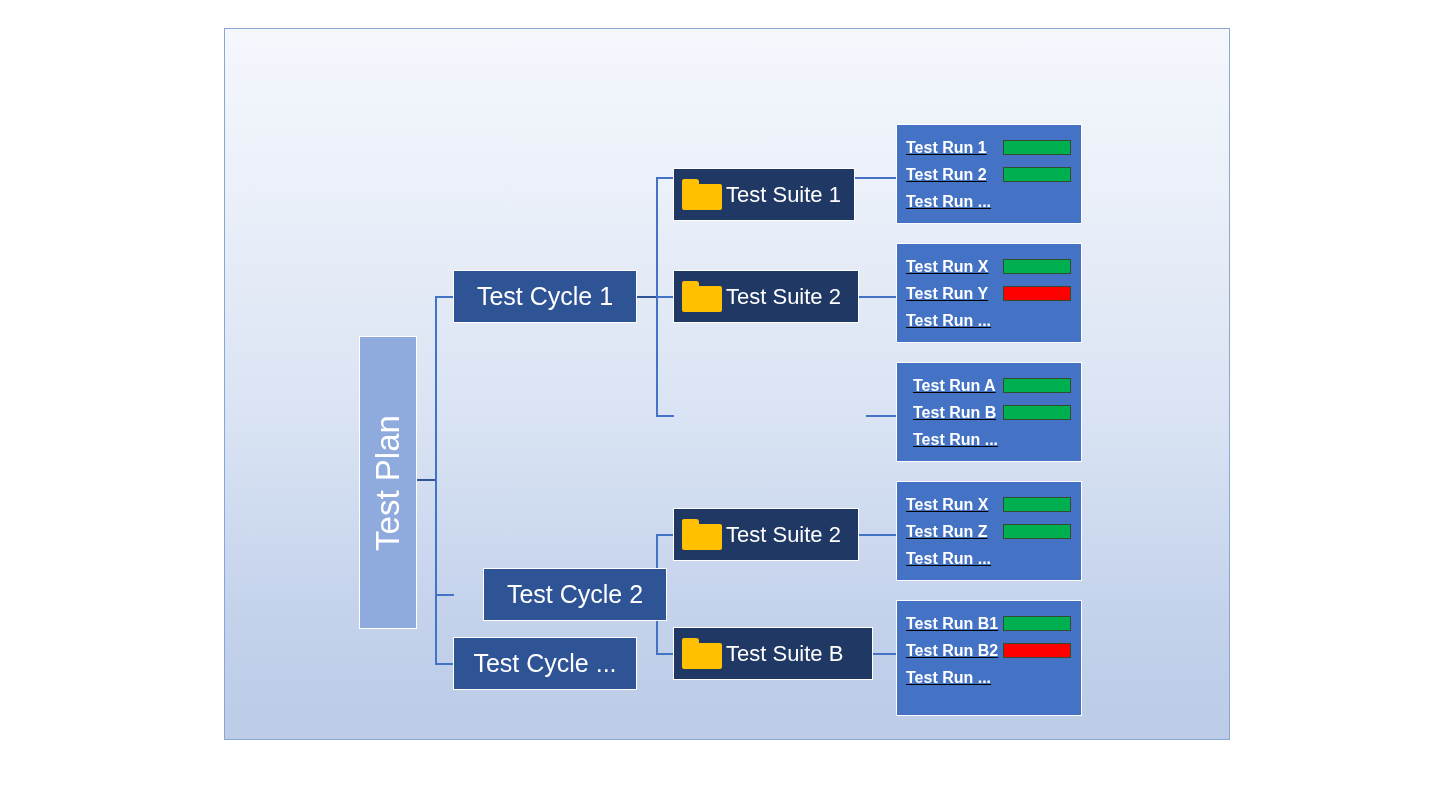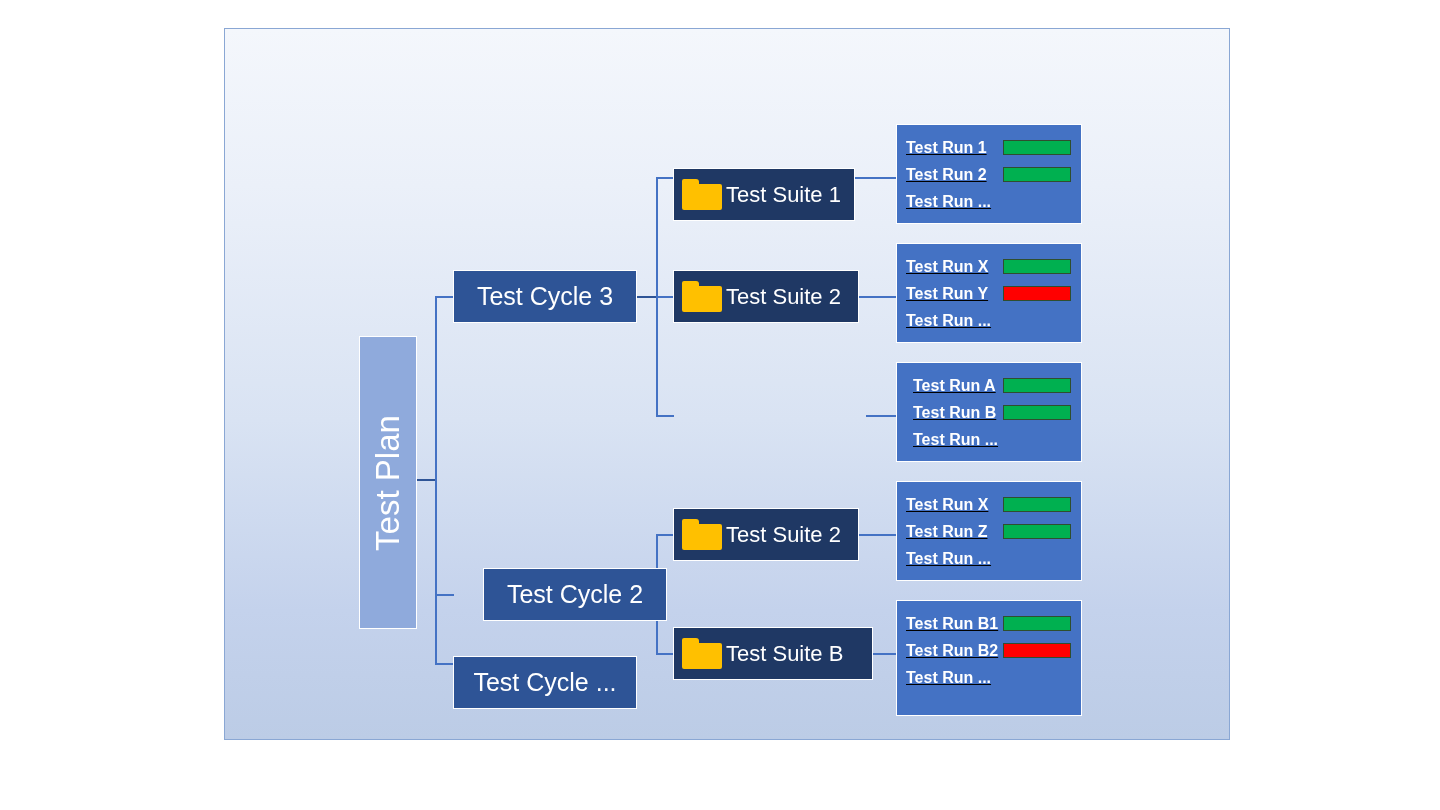--- a/index.html
+++ b/index.html
@@ -72,21 +72,21 @@
     left: 228px;
     width: 184px;
     height: 53px;
     background: #2E5496;
     justify-content: center;
     font-size: 25px;
     font-weight: 400;
   }
   #cycle-1 { top: 241px; }
   #cycle-2 { top: 539px; margin-left: 30px; }
-  #cycle-3 { top: 608px; margin-top: 19px; }
+  #cycle-3 { top: 608px; }
 
   
   .suite {
     width: 184px;
     height: 53px;
     background: #1F3864;
     padding-left: 8px;
     font-size: 22px;
     font-weight: 400;
   }
@@ -197,21 +197,21 @@
   <div class="conn h light" style="left:633px; top:267px; width:39px;"></div>
   <div class="conn h light" style="left:641px; top:386px; width:31px;"></div>
   <div class="conn h light" style="left:633px; top:505px; width:39px;"></div>
   <div class="conn h light" style="left:633px; top:624px; width:39px;"></div>
 
   <div id="test-plan" class="node">
     <span class="vtext">Test Plan</span>
   </div>
 
   <div id="cycle-1" class="node cycle">
-    <span>Test Cycle 3</span>
+    <span>Test Cycle 1</span>
   </div>
   <div id="cycle-2" class="node cycle">
     <span>Test Cycle 2</span>
   </div>
   <div id="cycle-3" class="node cycle">
     <span>Test Cycle ...</span>
   </div>
 
   <div id="suite-1" class="node suite">
     <span class="folder-icon">

